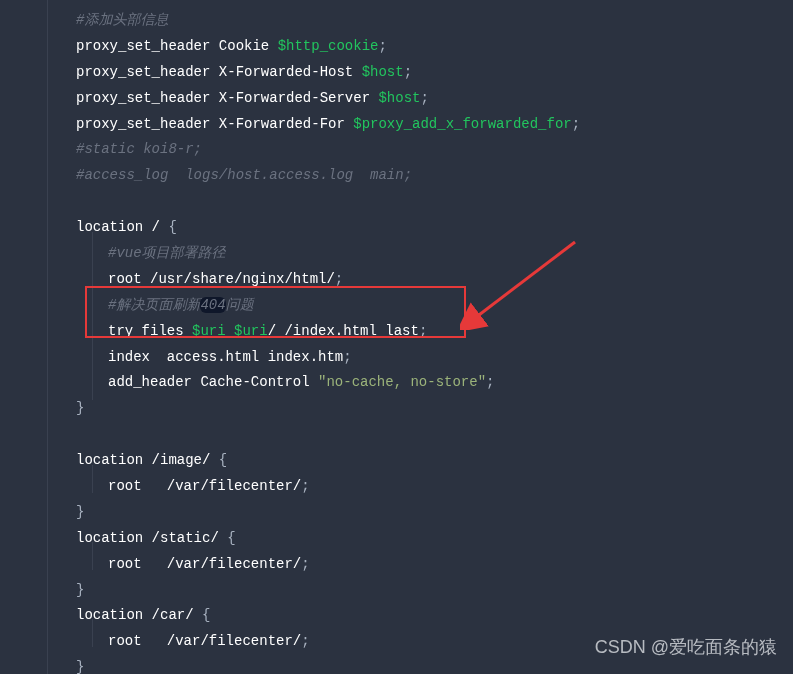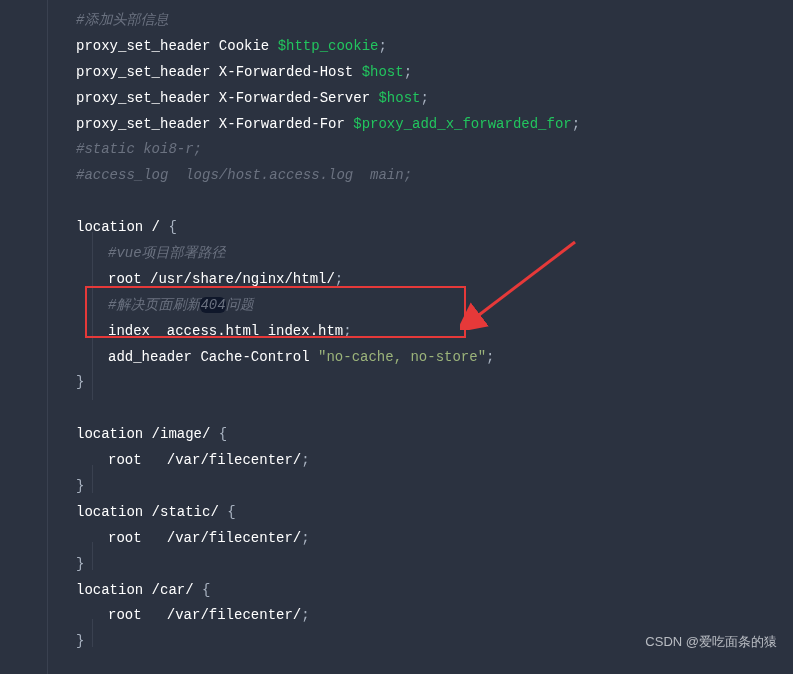--- a/index.html
+++ b/index.html
@@ -49,24 +49,24 @@
       border: 2px solid #e63939;
       pointer-events: none;
     }
     .arrow-svg {
       position: absolute;
       pointer-events: none;
     }
     .watermark {
       position: absolute;
       right: 16px;
-      bottom: 20px;
+      bottom: 10px;
       color: #d0d3d8;
       font-family: sans-serif;
-      font-size: 13px;
+      font-size: 18px;
       opacity: 0.85;
     }
   </style>
 </head>
 <body>
 
 <div class="gutter"></div>
 
 <div class="code-area">
   <div class="line"><span class="comment">#添加头部信息</span></div>
@@ -74,20 +74,21 @@
   <div class="line"><span class="keyword">proxy_set_header X-Forwarded-Host </span><span class="var">$host</span><span class="punct">;</span></div>
   <div class="line"><span class="keyword">proxy_set_header X-Forwarded-Server </span><span class="var">$host</span><span class="punct">;</span></div>
   <div class="line"><span class="keyword">proxy_set_header X-Forwarded-For </span><span class="var">$proxy_add_x_forwarded_for</span><span class="punct">;</span></div>
   <div class="line"><span class="comment">#static koi8-r;</span></div>
   <div class="line"><span class="comment">#access_log  logs/host.access.log  main;</span></div>
   <div class="line"><span></span>&nbsp;</div>
   <div class="line"><span class="keyword">location / </span><span class="brace">{</span></div>
   <div class="line indent2"><span class="comment">#vue项目部署路径</span></div>
   <div class="line indent2"><span class="keyword">root /usr/share/nginx/html/</span><span class="punct">;</span></div>
   <div class="line indent2"><span class="comment"><span>#解决页面刷新</span><span class="highlight">404</span><span>问题</span></span></div>
+  <div class="line indent2"><span class="keyword">try_files </span><span class="var">$uri</span><span> </span><span class="var">$uri</span><span class="keyword">/ /index.html last</span><span class="punct">;</span></div>
   <div class="line indent2"><span class="keyword">index  access.html index.htm</span><span class="punct">;</span></div>
   <div class="line indent2"><span class="keyword">add_header Cache-Control </span><span class="string">"no-cache, no-store"</span><span class="punct">;</span></div>
   <div class="line"><span class="brace">}</span></div>
   <div class="line"><span></span>&nbsp;</div>
   <div class="line"><span class="keyword">location /image/ </span><span class="brace">{</span></div>
   <div class="line indent2"><span class="keyword">root   /var/filecenter/</span><span class="punct">;</span></div>
   <div class="line"><span class="brace">}</span></div>
   <div class="line"><span class="keyword">location /static/ </span><span class="brace">{</span></div>
   <div class="line indent2"><span class="keyword">root   /var/filecenter/</span><span class="punct">;</span></div>
   <div class="line"><span class="brace">}</span></div>

